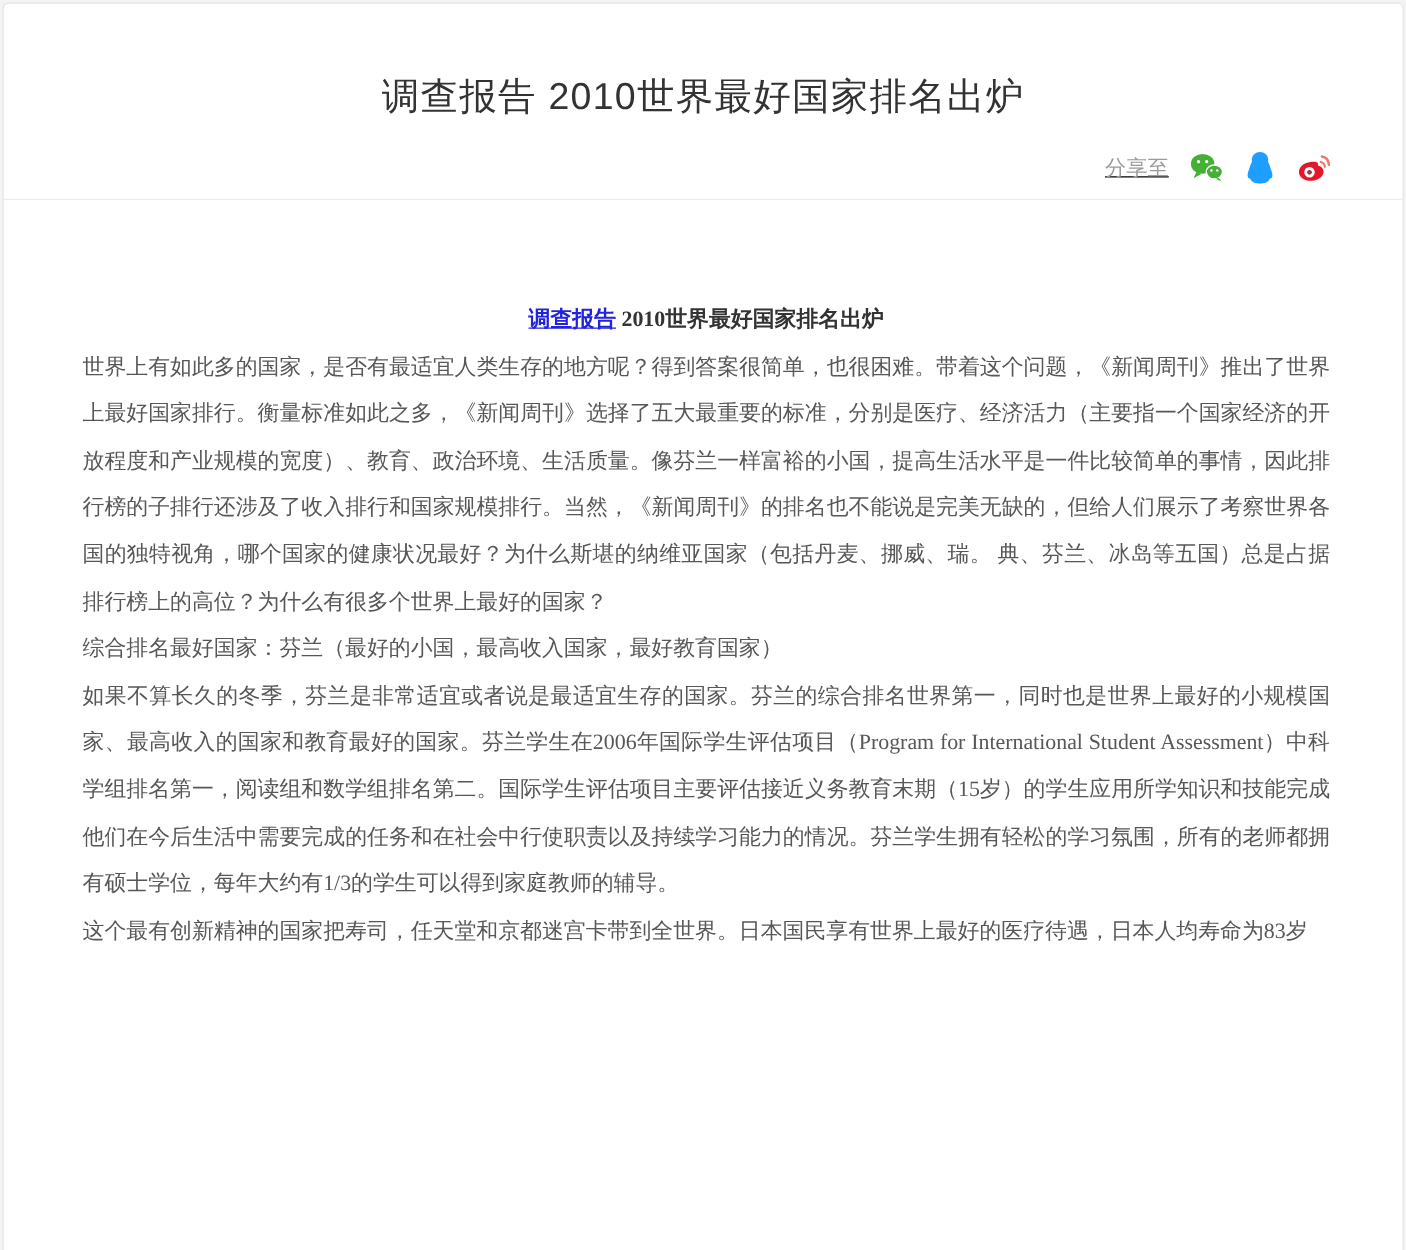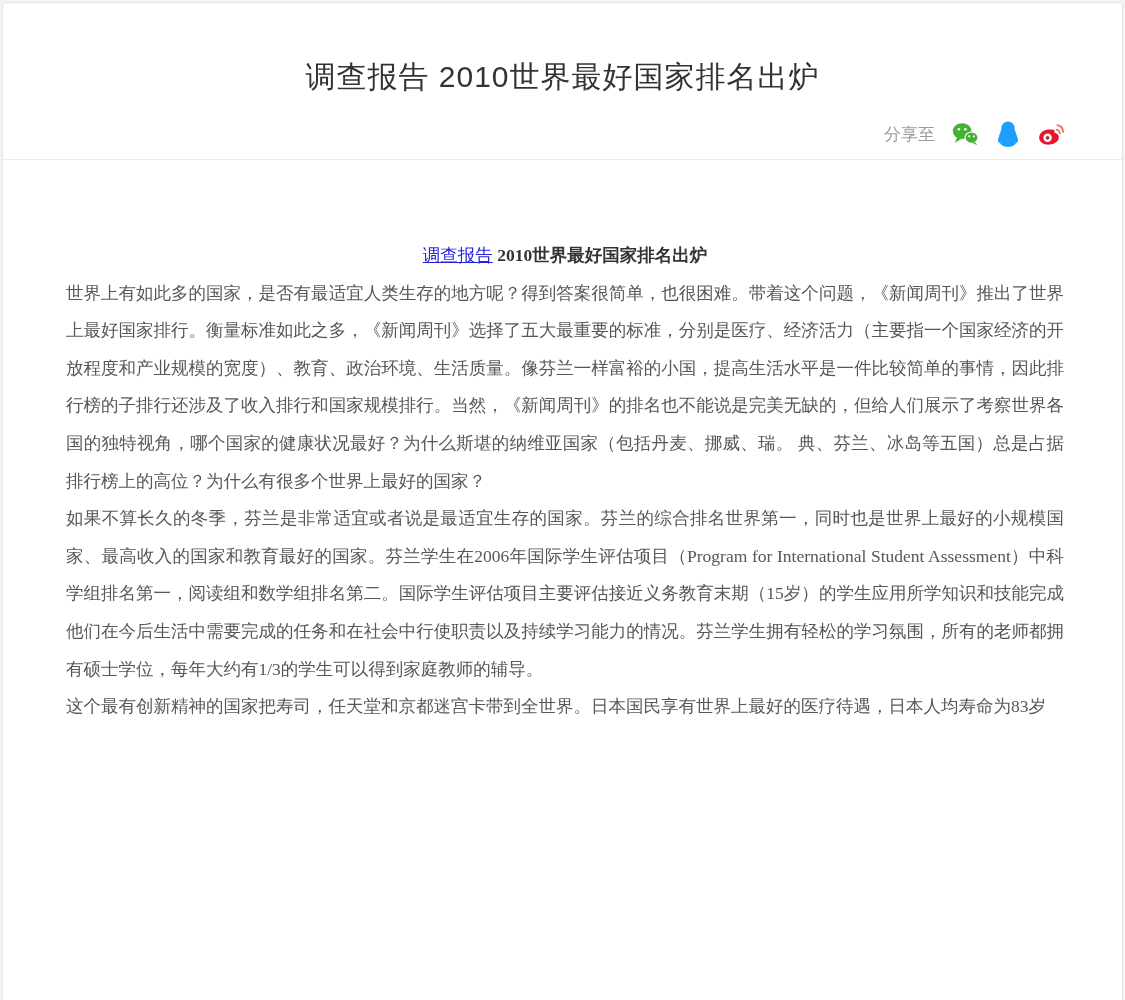--- a/index.html
+++ b/index.html
@@ -36,20 +36,21 @@
     color: #333333;
     letter-spacing: 1px;
   }
   .share-row {
     position: absolute;
     top: 118px;
     right: 58px;
     display: flex;
     align-items: center;
     gap: 17px;
+    text-decoration: underline;
   }
   .share-label {
     font-size: 17px;
     color: #9b9b9b;
   }
   .share-icon {
     width: 26px;
     height: 26px;
     display: inline-flex;
     align-items: center;
@@ -67,21 +68,21 @@
   }
   .article-body p { margin: 0; }
   .article-heading {
     text-align: center;
     font-weight: bold;
     color: #333333;
   }
   .heading-link {
     color: #2323dd;
     text-decoration: underline;
-    font-weight: normal;
+    font-weight: bold;
     cursor: pointer;
   }
 </style>
 </head>
 <body>
 
 <div class="page-card">
 
   <div class="article-header">
     <h1 class="page-title">调查报告 2010世界最好国家排名出炉</h1>
@@ -121,17 +122,18 @@
         </svg>
       </span>
     </div>
   </div>
 
   <div class="article-body">
     <p class="article-heading">
       <span class="heading-link">调查报告</span><span> 2010世界最好国家排名出炉</span>
     </p>
     <p>世界上有如此多的国家，是否有最适宜人类生存的地方呢？得到答案很简单，也很困难。带着这个问题，《新闻周刊》推出了世界上最好国家排行。衡量标准如此之多，《新闻周刊》选择了五大最重要的标准，分别是医疗、经济活力（主要指一个国家经济的开放程度和产业规模的宽度）、教育、政治环境、生活质量。像芬兰一样富裕的小国，提高生活水平是一件比较简单的事情，因此排行榜的子排行还涉及了收入排行和国家规模排行。当然，《新闻周刊》的排名也不能说是完美无缺的，但给人们展示了考察世界各国的独特视角，哪个国家的健康状况最好？为什么斯堪的纳维亚国家（包括丹麦、挪威、瑞。 典、芬兰、冰岛等五国）总是占据排行榜上的高位？为什么有很多个世界上最好的国家？</p>
+    <p>综合排名最好国家：芬兰（最好的小国，最高收入国家，最好教育国家）</p>
     <p>如果不算长久的冬季，芬兰是非常适宜或者说是最适宜生存的国家。芬兰的综合排名世界第一，同时也是世界上最好的小规模国家、最高收入的国家和教育最好的国家。芬兰学生在2006年国际学生评估项目（Program for International Student Assessment）中科学组排名第一，阅读组和数学组排名第二。国际学生评估项目主要评估接近义务教育末期（15岁）的学生应用所学知识和技能完成他们在今后生活中需要完成的任务和在社会中行使职责以及持续学习能力的情况。芬兰学生拥有轻松的学习氛围，所有的老师都拥有硕士学位，每年大约有1/3的学生可以得到家庭教师的辅导。</p>
     <p>这个最有创新精神的国家把寿司，任天堂和京都迷宫卡带到全世界。日本国民享有世界上最好的医疗待遇，日本人均寿命为83岁</p>
   </div>
 
 </div>
 
 </body></html>

